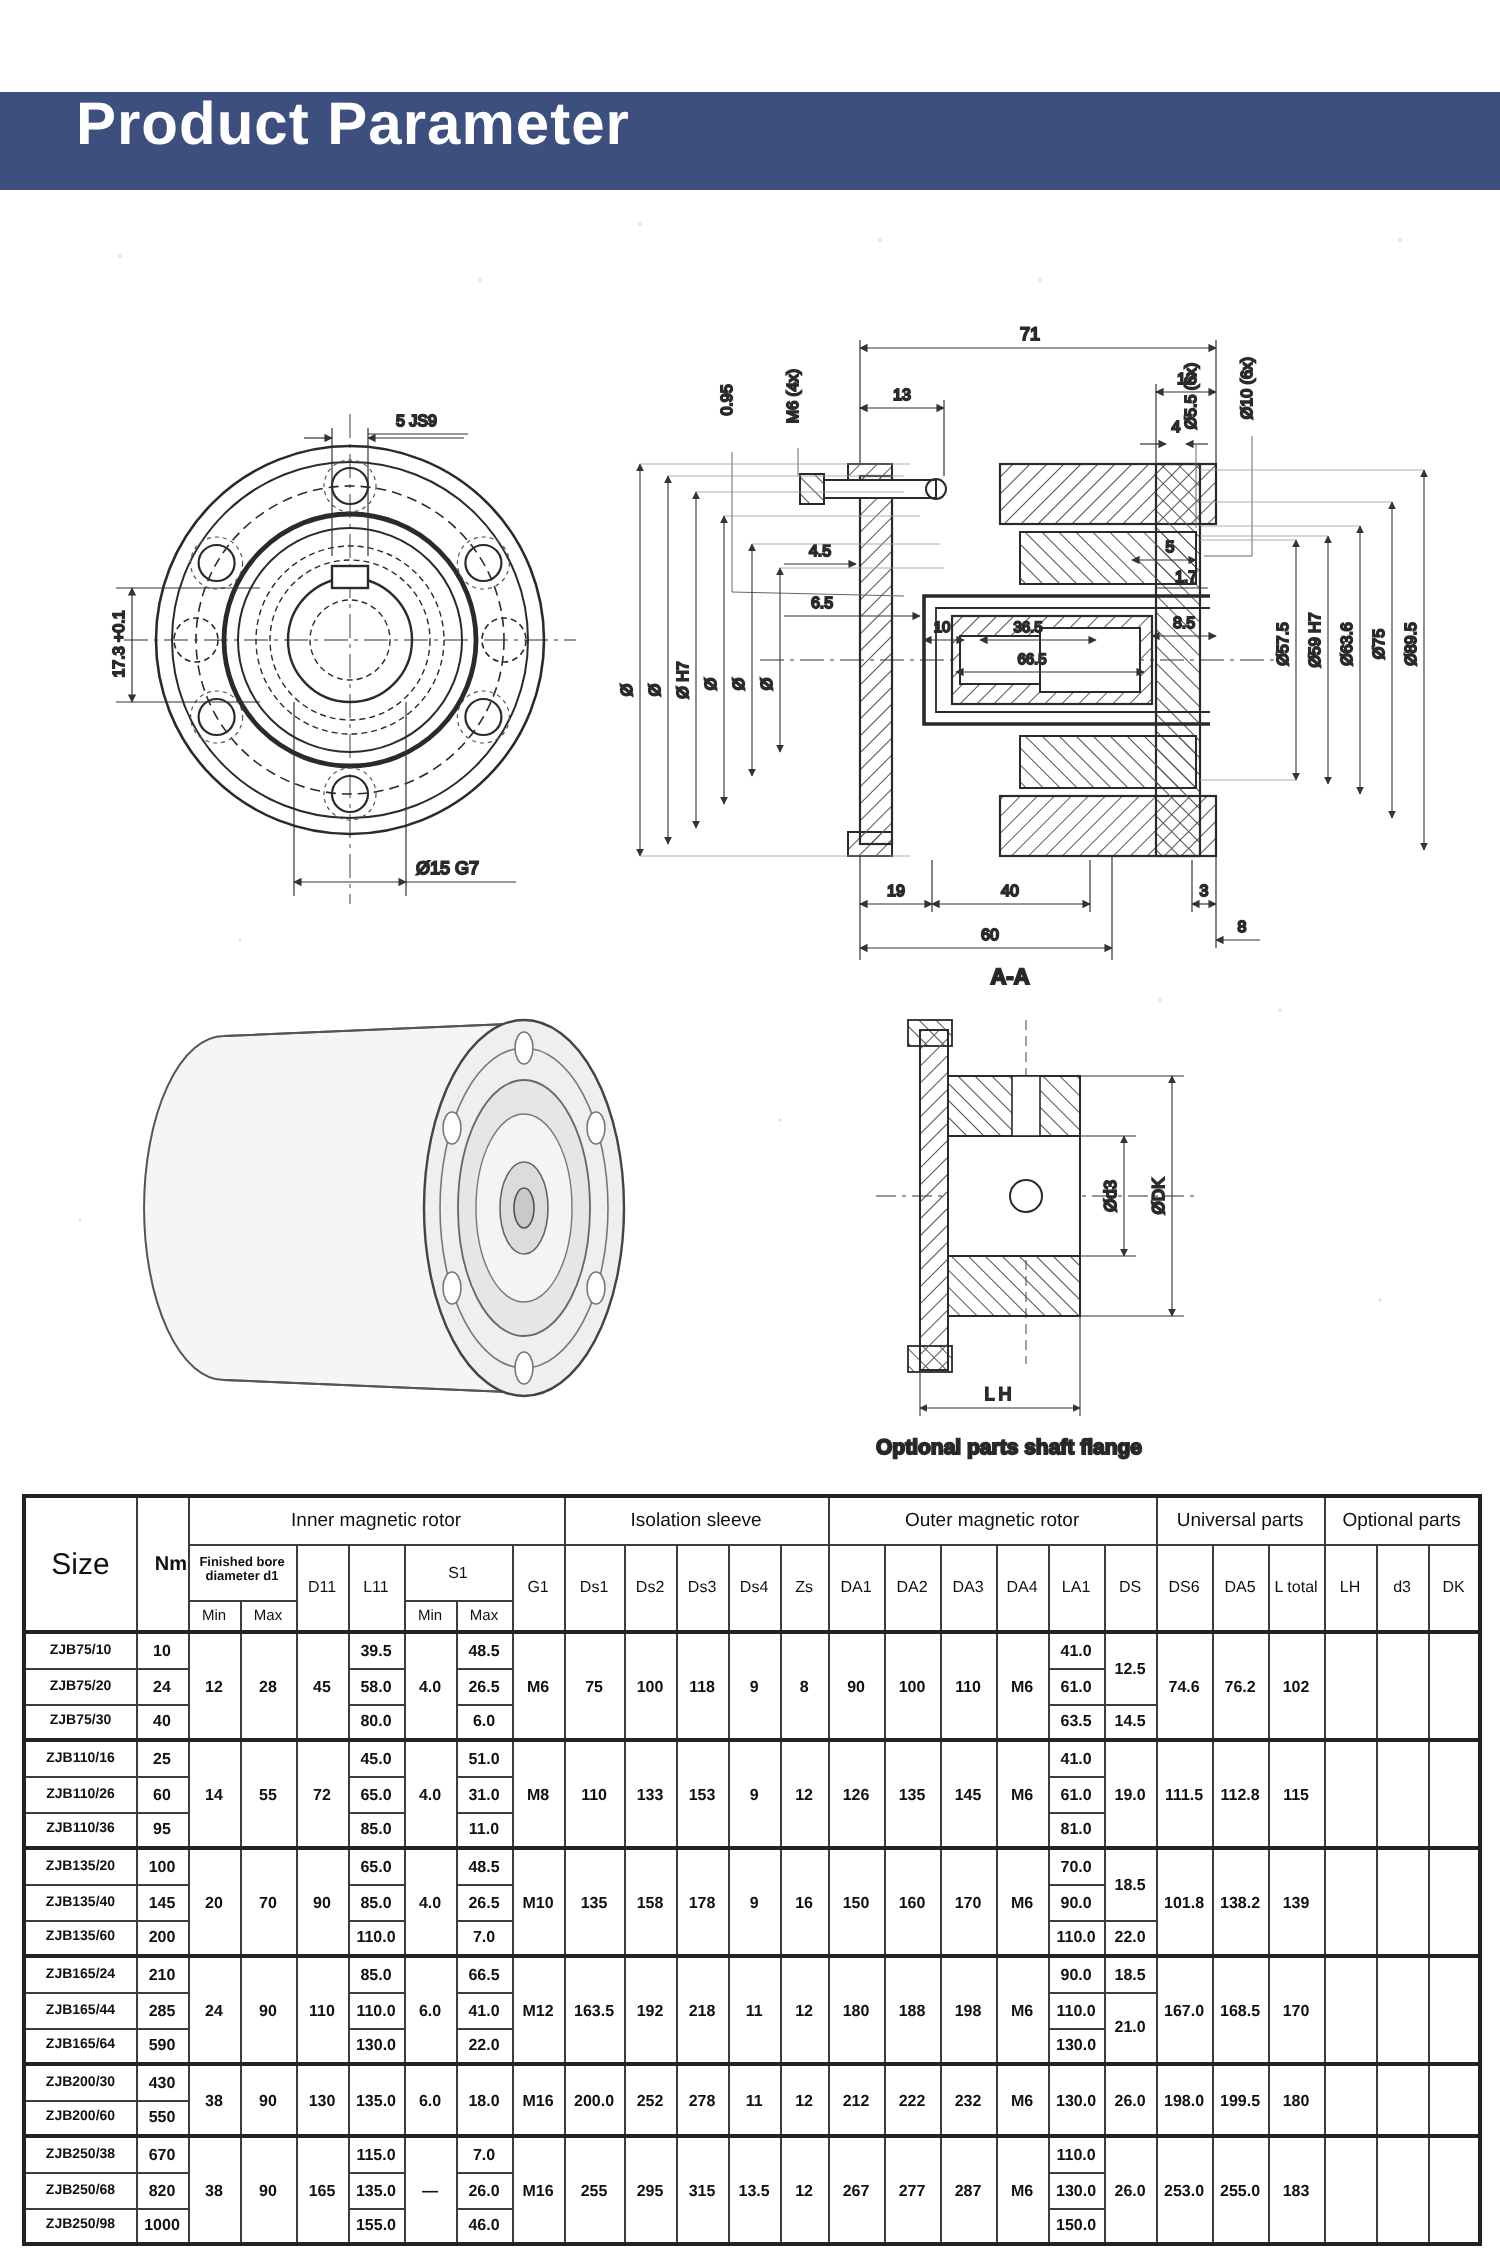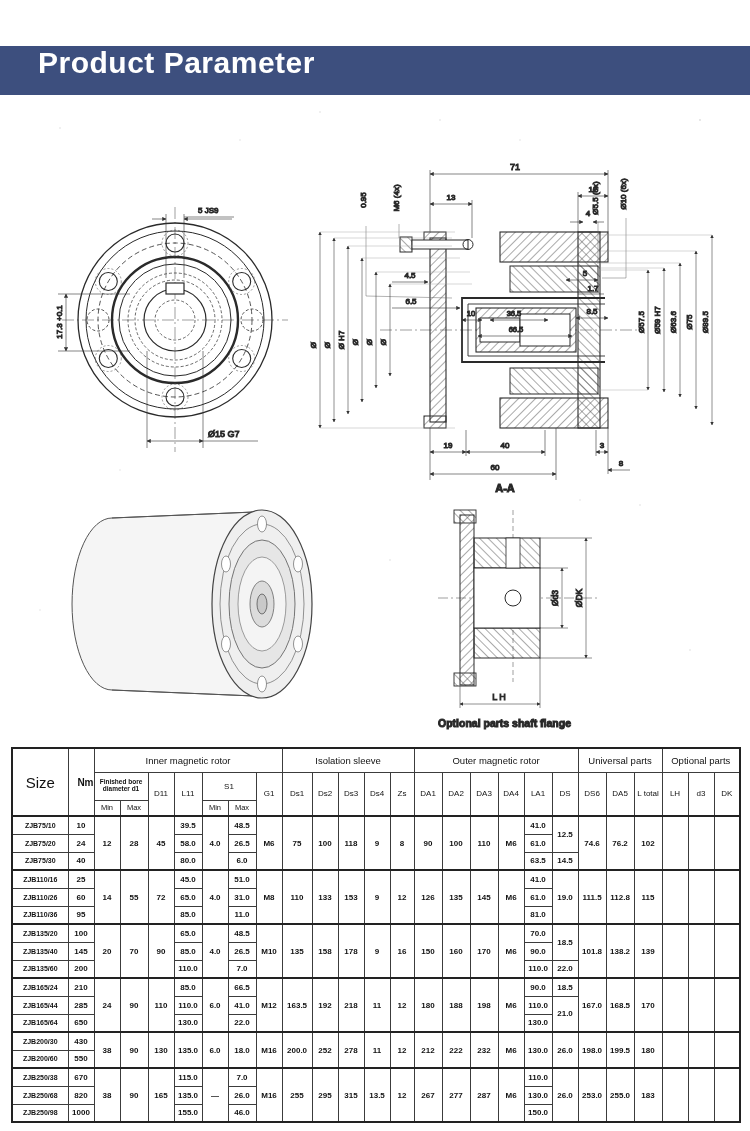--- a/index.html
+++ b/index.html
@@ -545,21 +545,21 @@
           <tr>
             <td class="size-c">ZJB165/44</td>
             <td>285</td>
             <td>110.0</td>
             <td>41.0</td>
             <td>110.0</td>
             <td rowspan="2">21.0</td>
           </tr>
           <tr>
             <td class="size-c">ZJB165/64</td>
-            <td>650</td>
+            <td>590</td>
             <td>130.0</td>
             <td>22.0</td>
             <td>130.0</td>
           </tr>
           <tr class="gs">
             <td class="size-c">ZJB200/30</td>
             <td>430</td>
             <td rowspan="2">38</td>
             <td rowspan="2">90</td>
             <td rowspan="2">130</td>

